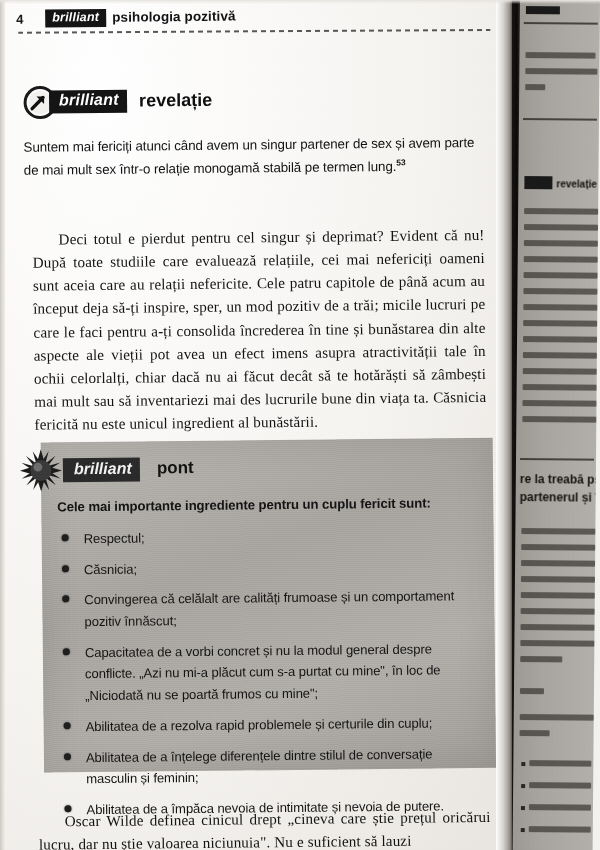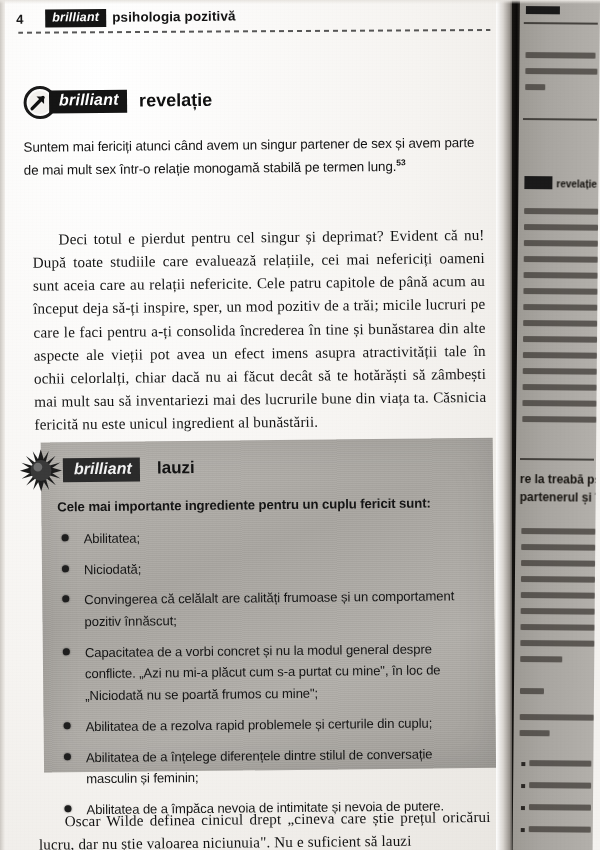--- a/index.html
+++ b/index.html
@@ -164,27 +164,27 @@
               <polygon points="19.4,-8 8,-4.8 9.2,-1.2"></polygon>
               <polygon points="-19.4,8 -8,4.8 -9.2,1.2"></polygon>
               <polygon points="19.4,8 9.2,1.2 8,4.8"></polygon>
             </g>
             <circle cx="0" cy="0" r="10.5" fill="#3a3a3a"></circle>
             <circle cx="-3" cy="-3.5" r="4.4" fill="#6e6e6e"></circle>
           </g>
         </svg>
       </span>
       <span class="pont-tag">brilliant</span>
-      <span class="pont-word">lauzi</span>
+      <span class="pont-word">pont</span>
     </div>
     <div class="pont-body">
       <div class="pont-lead">Cele mai importante ingrediente pentru un cuplu fericit sunt:</div>
       <ul class="pont-list">
-        <li><span class="bul"></span><span>Abilitatea;</span></li>
-        <li><span class="bul"></span><span>Niciodată;</span></li>
+        <li><span class="bul"></span><span>Respectul;</span></li>
+        <li><span class="bul"></span><span>Căsnicia;</span></li>
         <li><span class="bul"></span><span>Convingerea că celălalt are calități frumoase și un comportament pozitiv înnăscut;</span></li>
         <li><span class="bul"></span><span>Capacitatea de a vorbi concret și nu la modul general despre conflicte. „Azi nu mi-a plăcut cum s-a purtat cu mine", în loc de „Niciodată nu se poartă frumos cu mine";</span></li>
         <li><span class="bul"></span><span>Abilitatea de a rezolva rapid problemele și certurile din cuplu;</span></li>
         <li><span class="bul"></span><span>Abilitatea de a înțelege diferențele dintre stilul de conversație masculin și feminin;</span></li>
         <li><span class="bul"></span><span>Abilitatea de a împăca nevoia de intimitate și nevoia de putere.</span></li>
       </ul>
     </div>
 
     <p class="body-p" id="p-last">Oscar Wilde definea cinicul drept „cineva care știe prețul oricărui lucru, dar nu știe valoarea niciunuia". Nu e suficient să lauzi</p>
 

